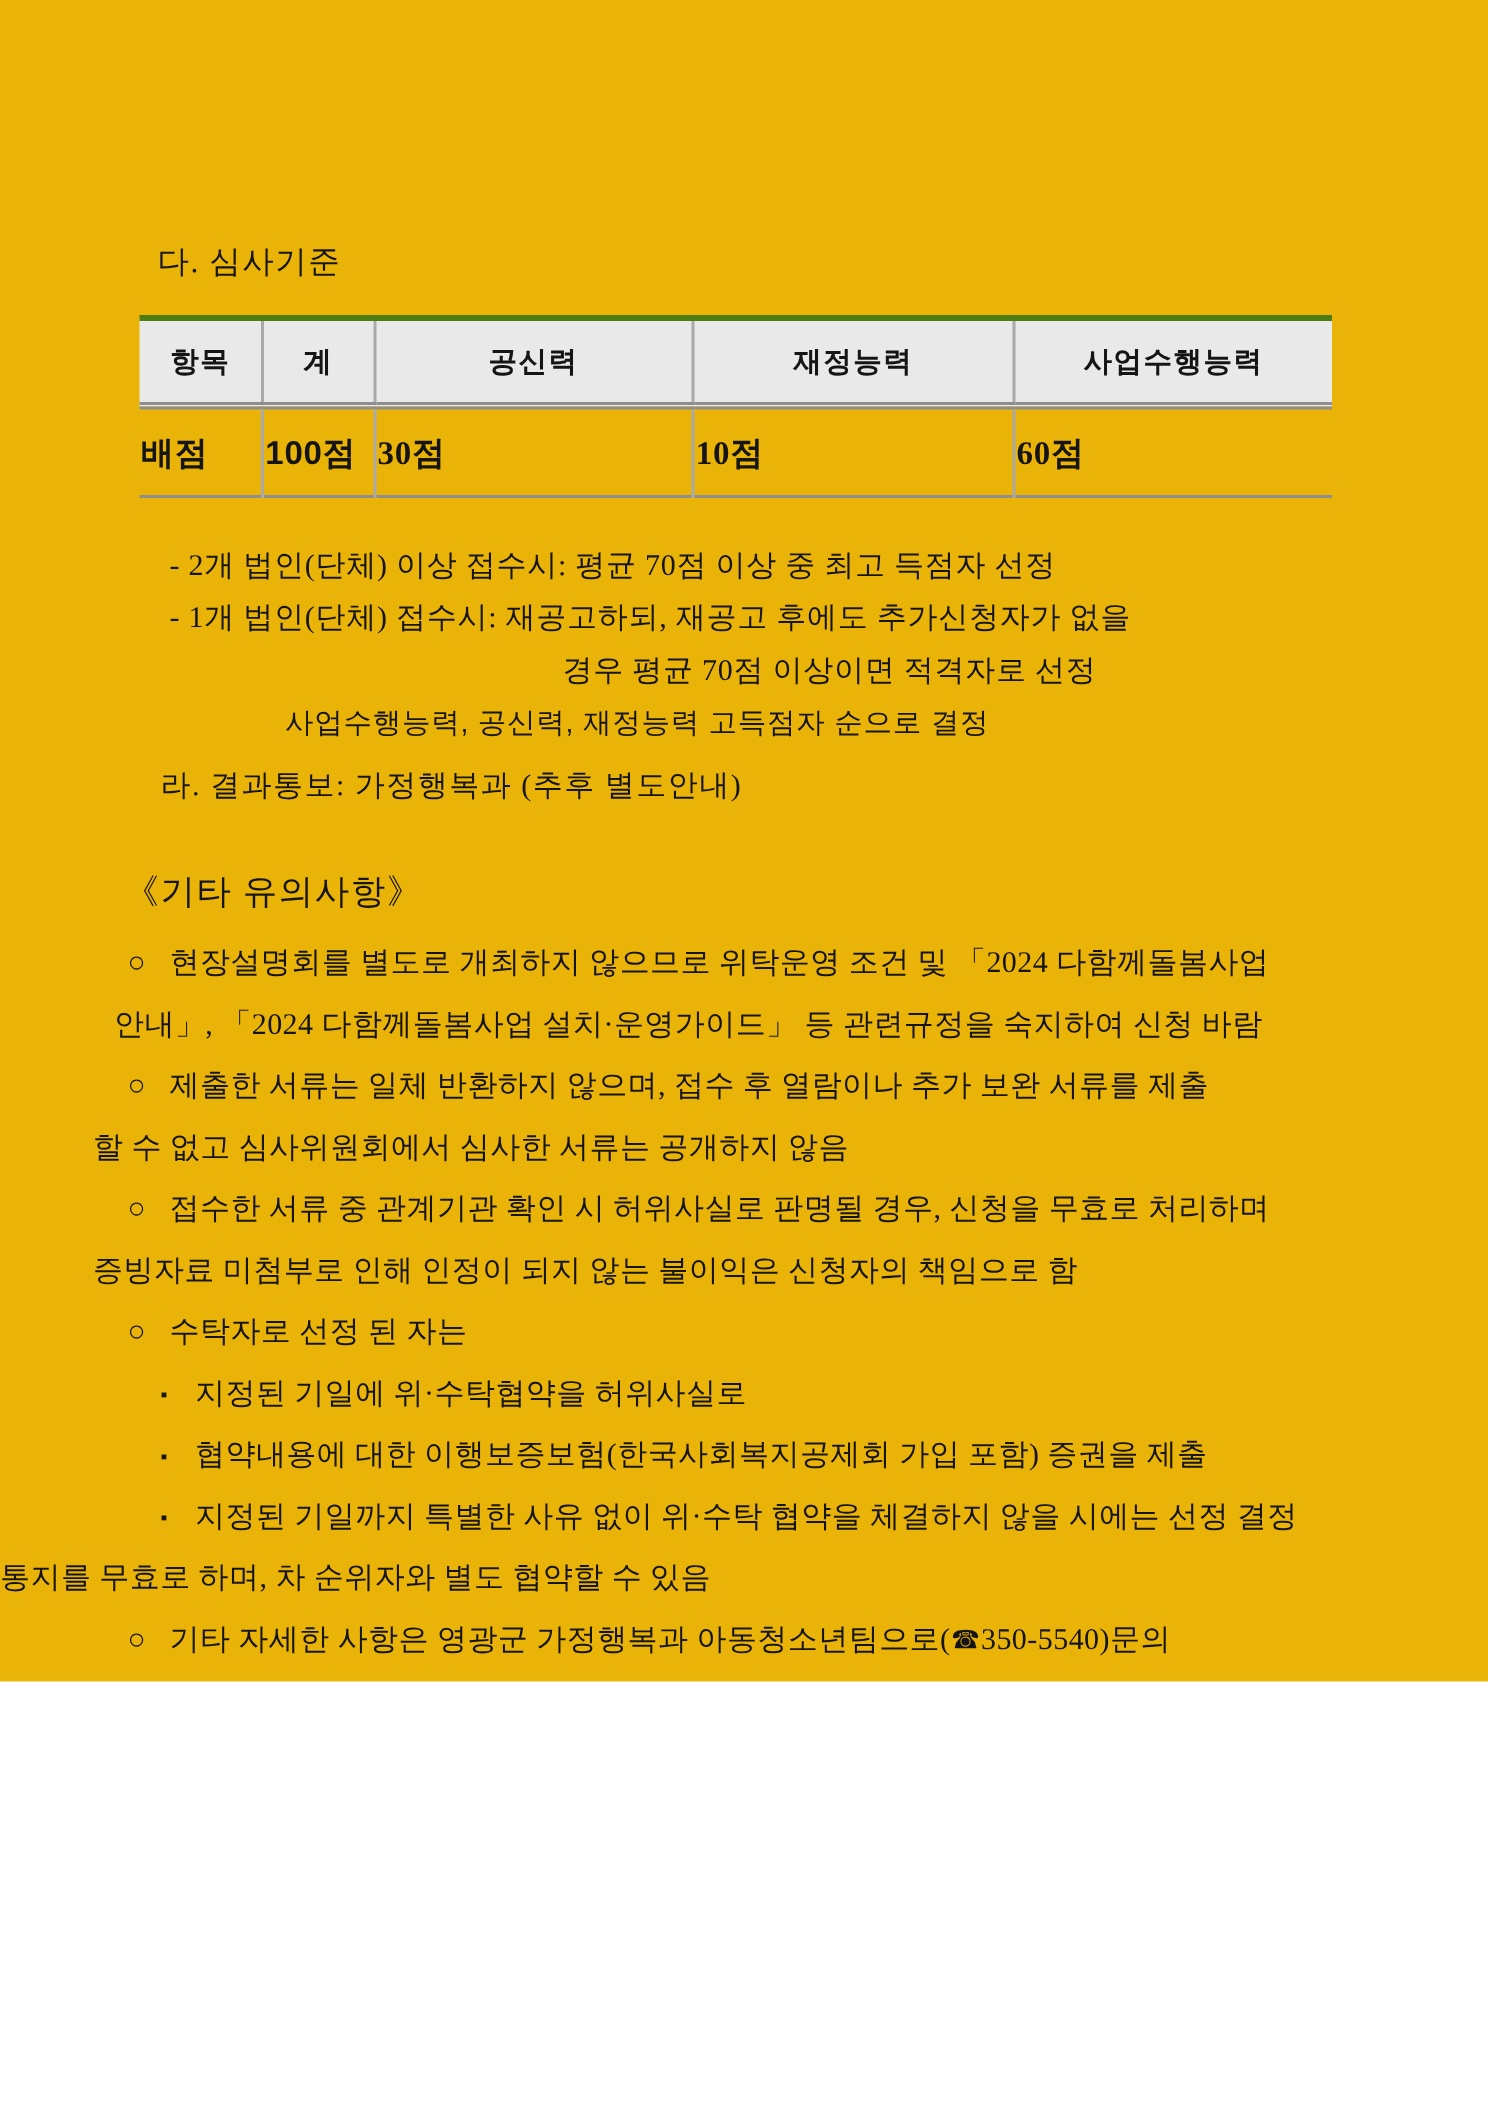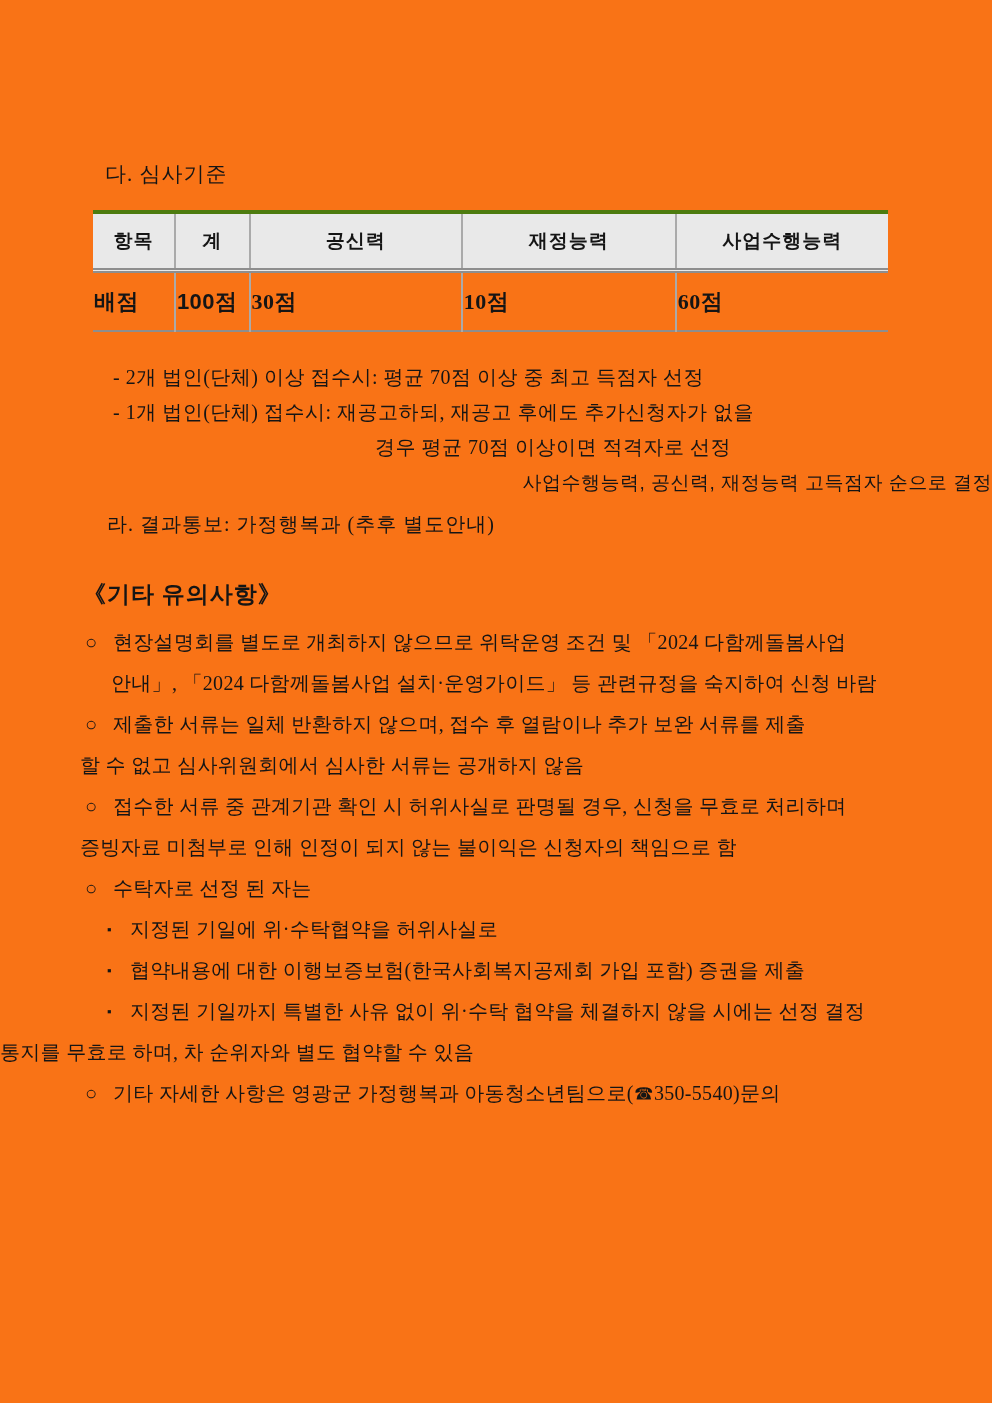--- a/index.html
+++ b/index.html
@@ -2,21 +2,21 @@
 <html><head>
 <meta charset="utf-8">
 <style>
   html,body { margin:0; padding:0; background:#ffffff; }
   body {
     width:992px; height:1403px;
     color:#151515;
     font-family:"Liberation Serif", serif;
     -webkit-font-smoothing:antialiased;
   }
-  .page { position:relative; width:992px; height:1403px; overflow:hidden; background:#f97316; }
+  .page { position:relative; width:992px; height:1121px; overflow:hidden; background:#eab308; }
 
   
   .h-c {
     margin:160px 0 0 105px;
     font-size:21px; line-height:28px; font-weight:400;
     letter-spacing:1px;
   }
 
   
   table.criteria {
@@ -41,40 +41,40 @@
   table.criteria th + th,
   table.criteria td + td { border-left:2px solid #aaaaaa; }
   td.sans { font-family:"Liberation Sans", sans-serif; }
 
   
   .crit { margin-top:28px; font-size:20px; }
   .crit .ln { line-height:35px; white-space:nowrap; letter-spacing:0.5px; }
   .ml-a { margin-left:113px; }
   .ml-b { margin-left:375px; }
   .ml-c { margin-left:167px; }
-  .ml-d { margin-left:190px;text-align:right; }
+  .ml-d { margin-left:190px; }
   .sans { font-family:"Liberation Sans", sans-serif; font-size:19px; }
 
   .h-d {
     margin:6px 0 0 107px;
     font-size:20px; line-height:36px; letter-spacing:1px;
   }
 
   
   .h-etc {
     margin:38px 0 0 83px;
-    font-size:23px; font-weight:700; line-height:30px;
+    font-size:23px; font-weight:400; line-height:30px;
     letter-spacing:1px;
   }
   .notes { margin-top:12px; font-size:20px; }
   .notes .ln { position:relative; line-height:41px; white-space:nowrap; letter-spacing:0.3px; }
   .pl-o   { padding-left:113px; }
   .pl-sq  { padding-left:130px; }
-  .pl-c110 { padding-left:111px; }
-  .pl-c113 { padding-left:80px; }
+  .pl-c110 { padding-left:76px; }
+  .pl-c113 { padding-left:62px; }
   .pl-c128 { }
   .mk-o  { position:absolute; left:85px; top:0; }
   .mk-sq { position:absolute; left:107px; top:0; font-size:13px; }
 </style>
 </head>
 <body>
 
 <div class="page">
 
   <div class="h-c">다. 심사기준</div>

